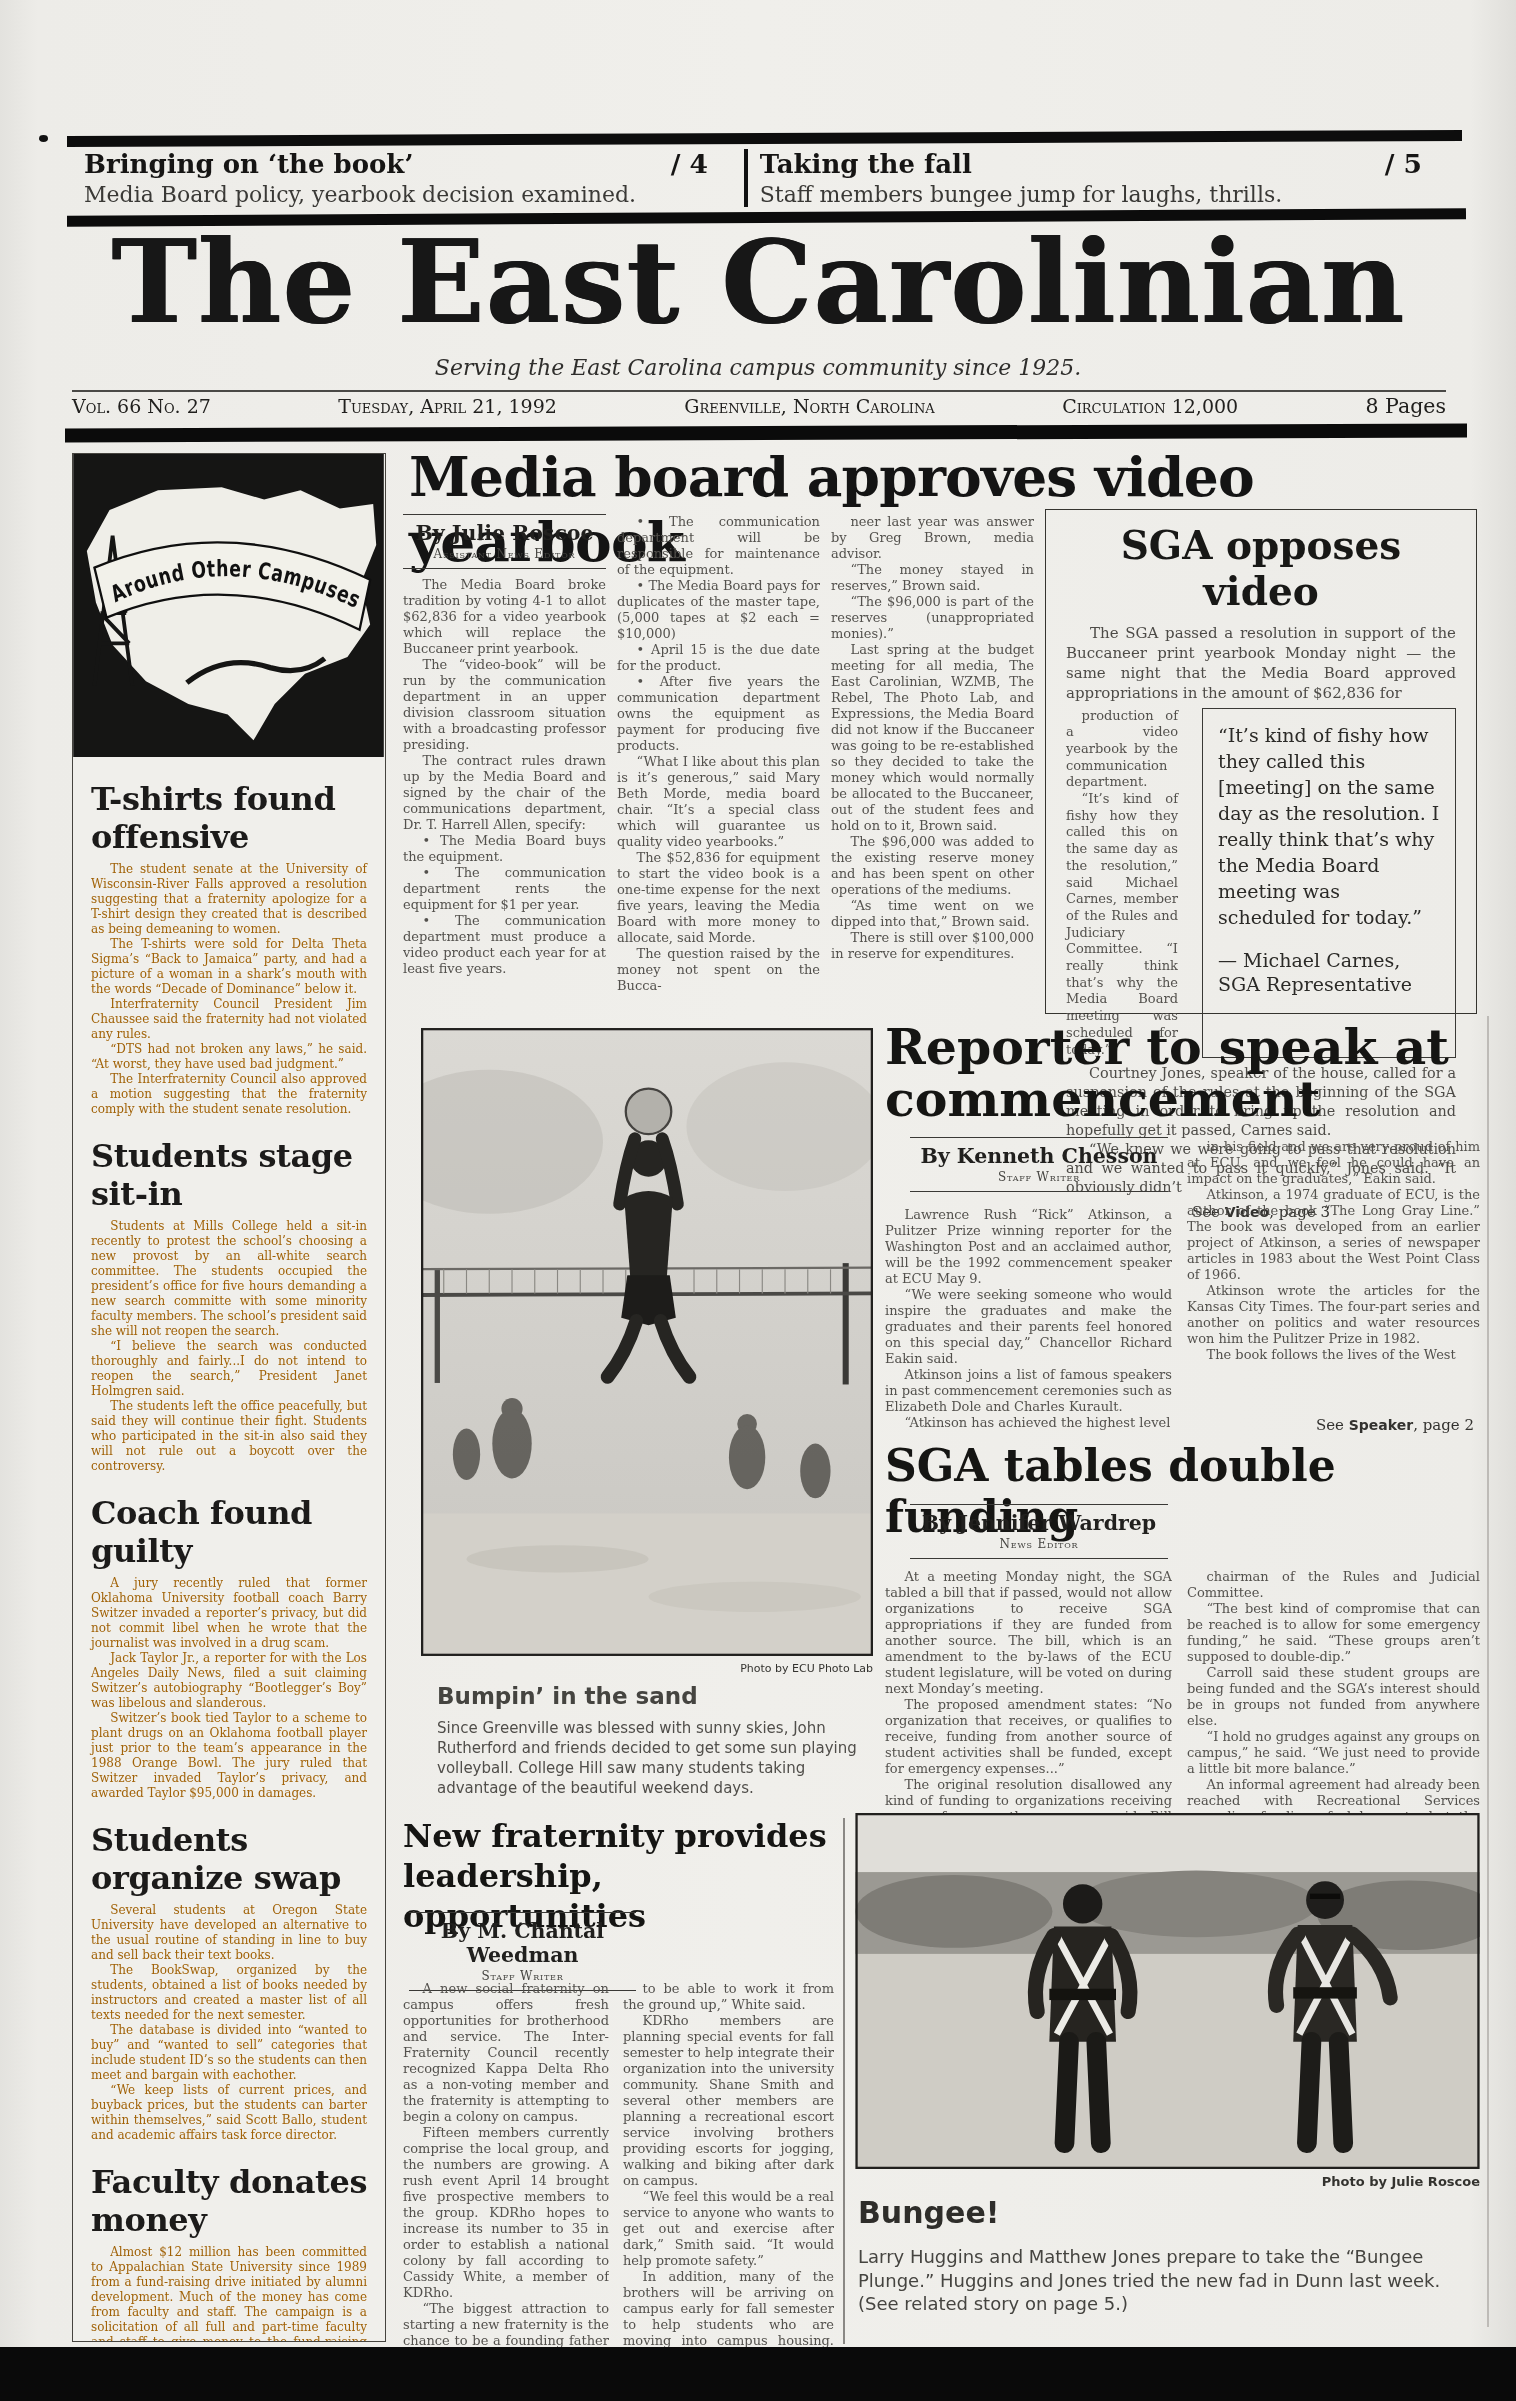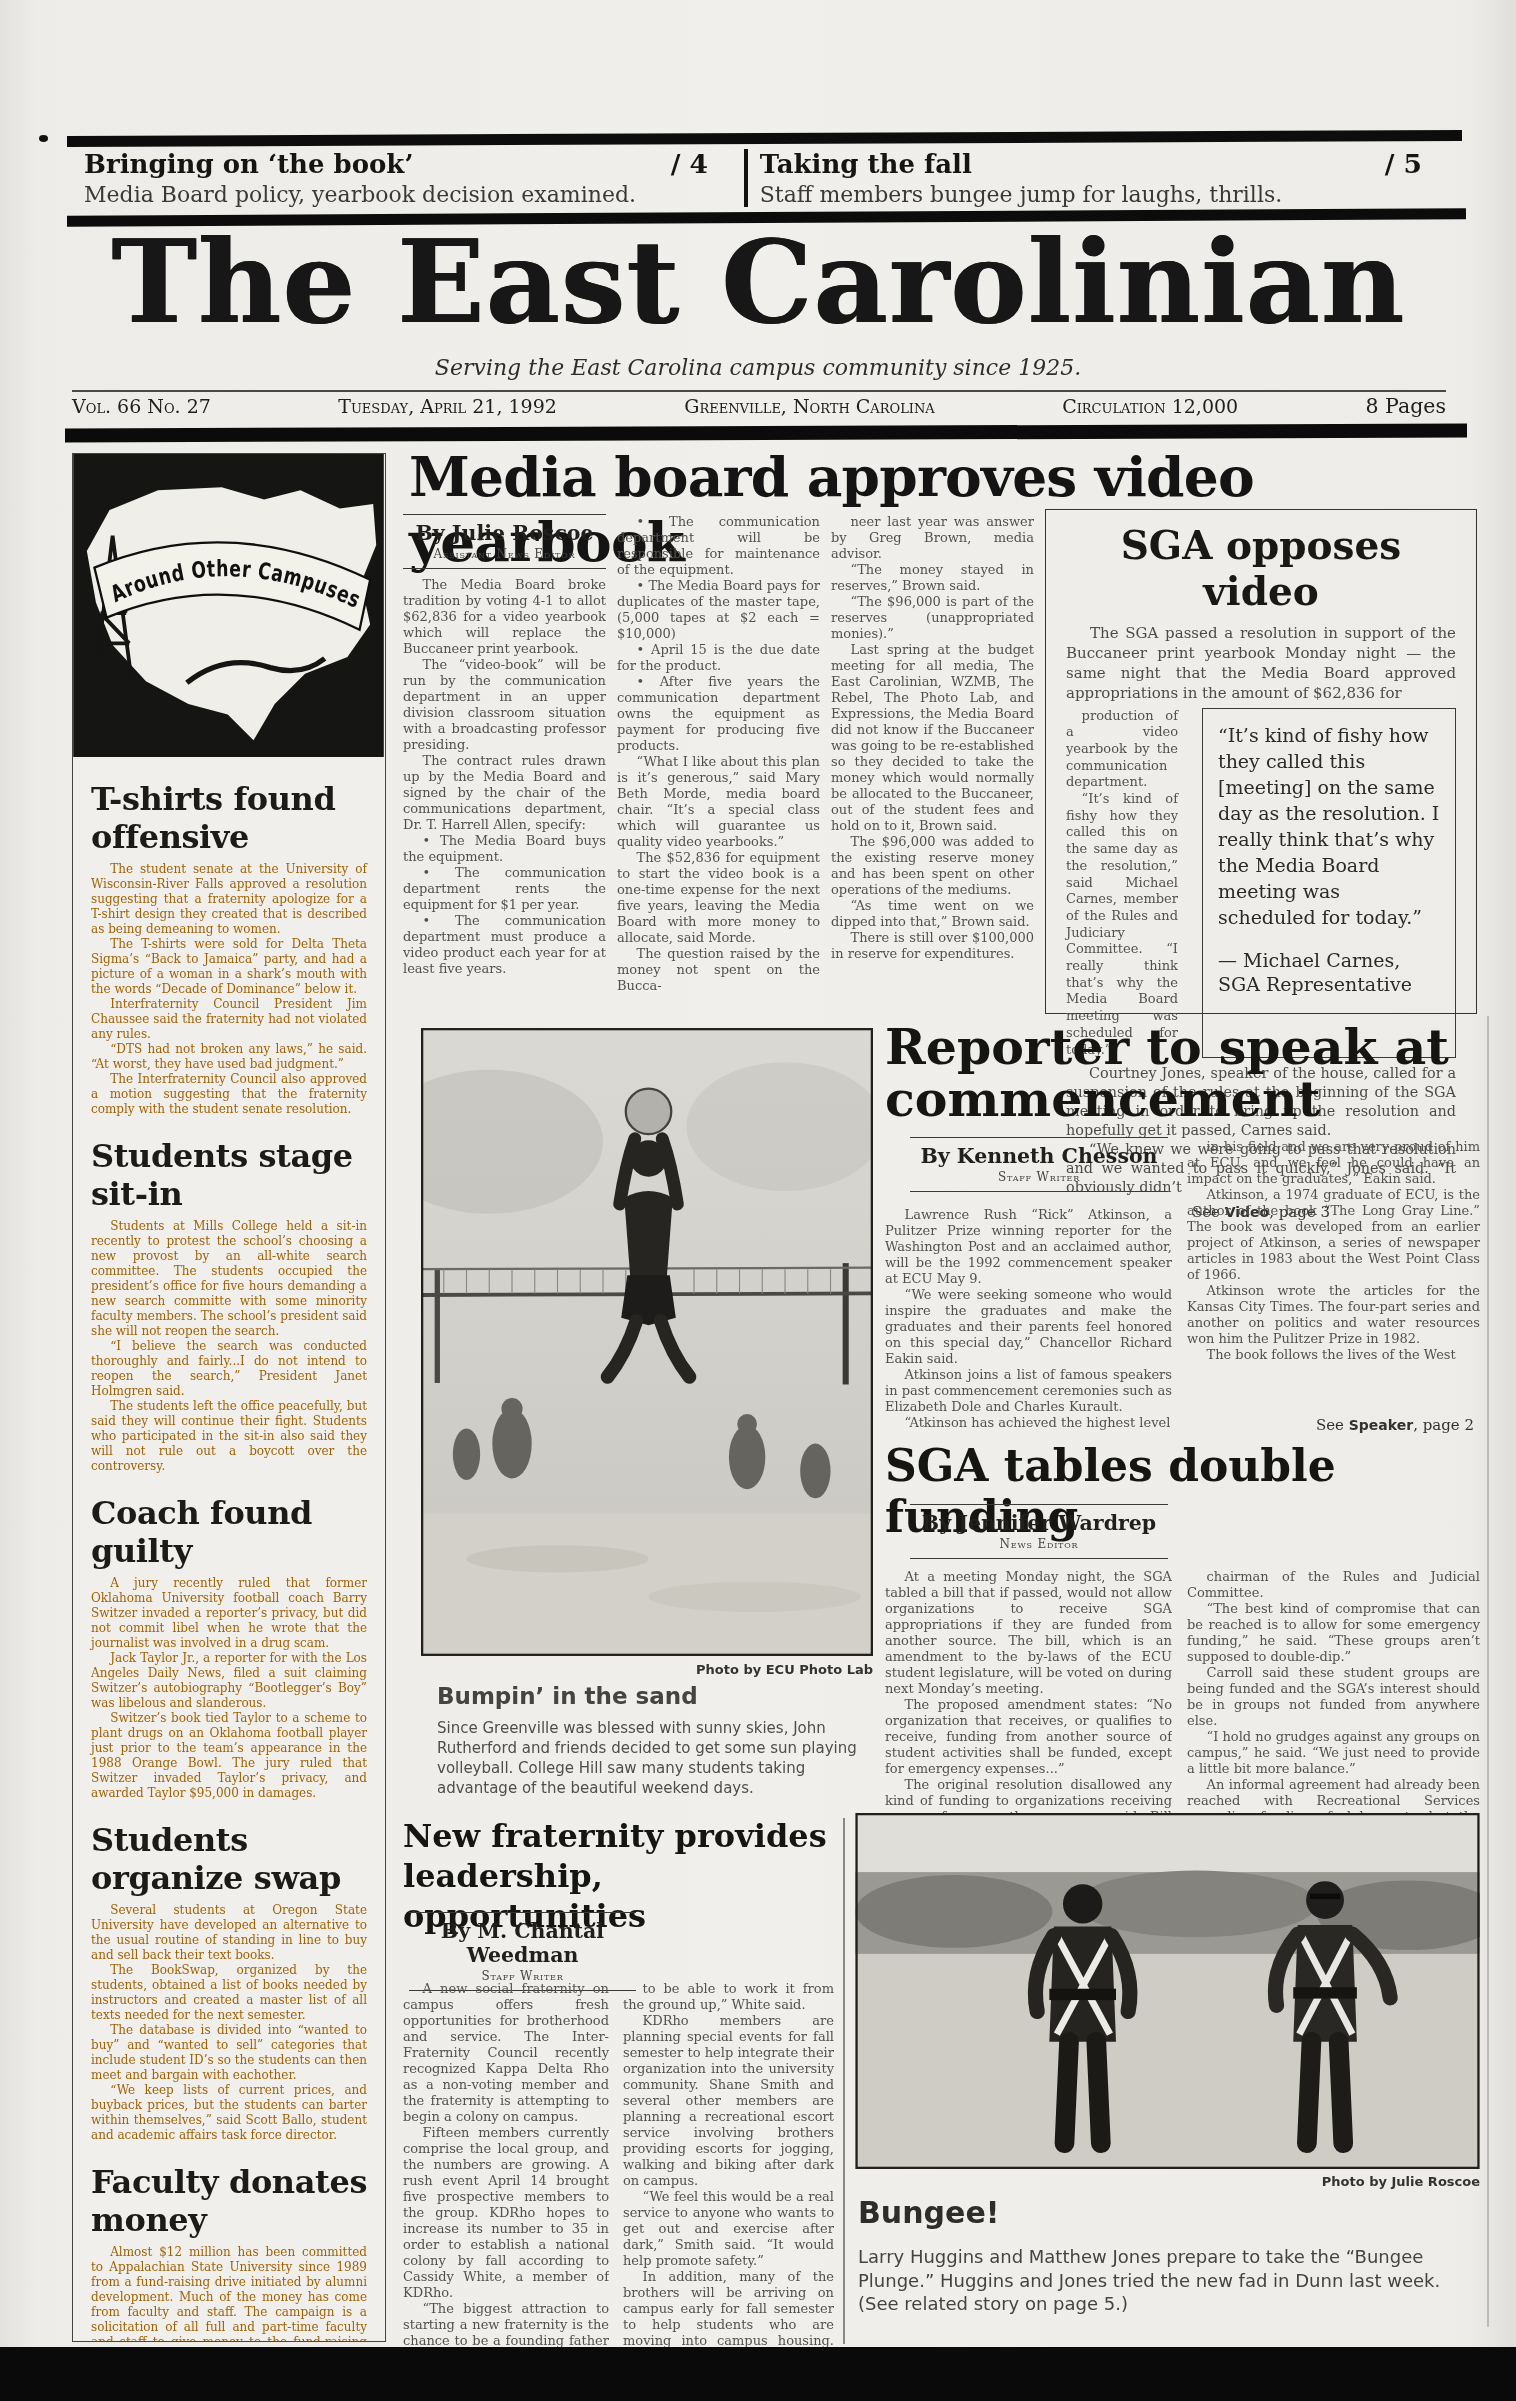--- a/index.html
+++ b/index.html
@@ -65,21 +65,21 @@
   .pull-quote{flex:1;border:1.5px solid #3a3936;padding:13.6px 15px 12px;}
   .pq-text{font-size:19px;line-height:26px;color:#2b2a27;}
   .pq-attr{font-size:19px;line-height:24px;color:#2b2a27;margin-top:18px;}
   .sga-bottom{margin-top:6px;}
   .sga-bottom p{font-size:14.4px;line-height:19px;color:#4d4b47;text-align:justify;text-indent:1.6em;margin:0;}
   .jump{text-align:center;font-size:15px;color:#33322f;margin-top:6px;}
   .jump b{font-family:"DejaVu Sans","Liberation Sans",sans-serif;font-size:14px;}
 
   
   #vb-photo{left:421px;top:1028px;width:452px;height:628px;}
-  #vb-credit{left:421px;top:1662px;width:452px;text-align:right;font-weight:bold;font-size:13px;color:#34332f;}
+  #vb-credit{left:421px;top:1662px;width:452px;text-align:right;font-weight:normal;font-size:11px;color:#34332f;}
   #vb-title{left:437px;top:1683px;font-weight:bold;font-size:23px;color:#454440;}
   #vb-caption{left:437px;top:1718px;width:429px;font-size:15px;line-height:20px;color:#504e4a;}
 
   
   #sp-headline{left:885px;top:1022px;width:606px;font-weight:bold;font-size:49px;line-height:1.06;color:#151513;}
   #sp-byline{left:910px;top:1137px;width:258px;}
   #sp-col1{left:885px;top:1207px;width:287px;height:255px;}
   #sp-col2{left:1187px;top:1139px;width:293px;height:282px;}
   #sp-jump{left:1304px;top:1416px;width:182px;margin:0;}
 

